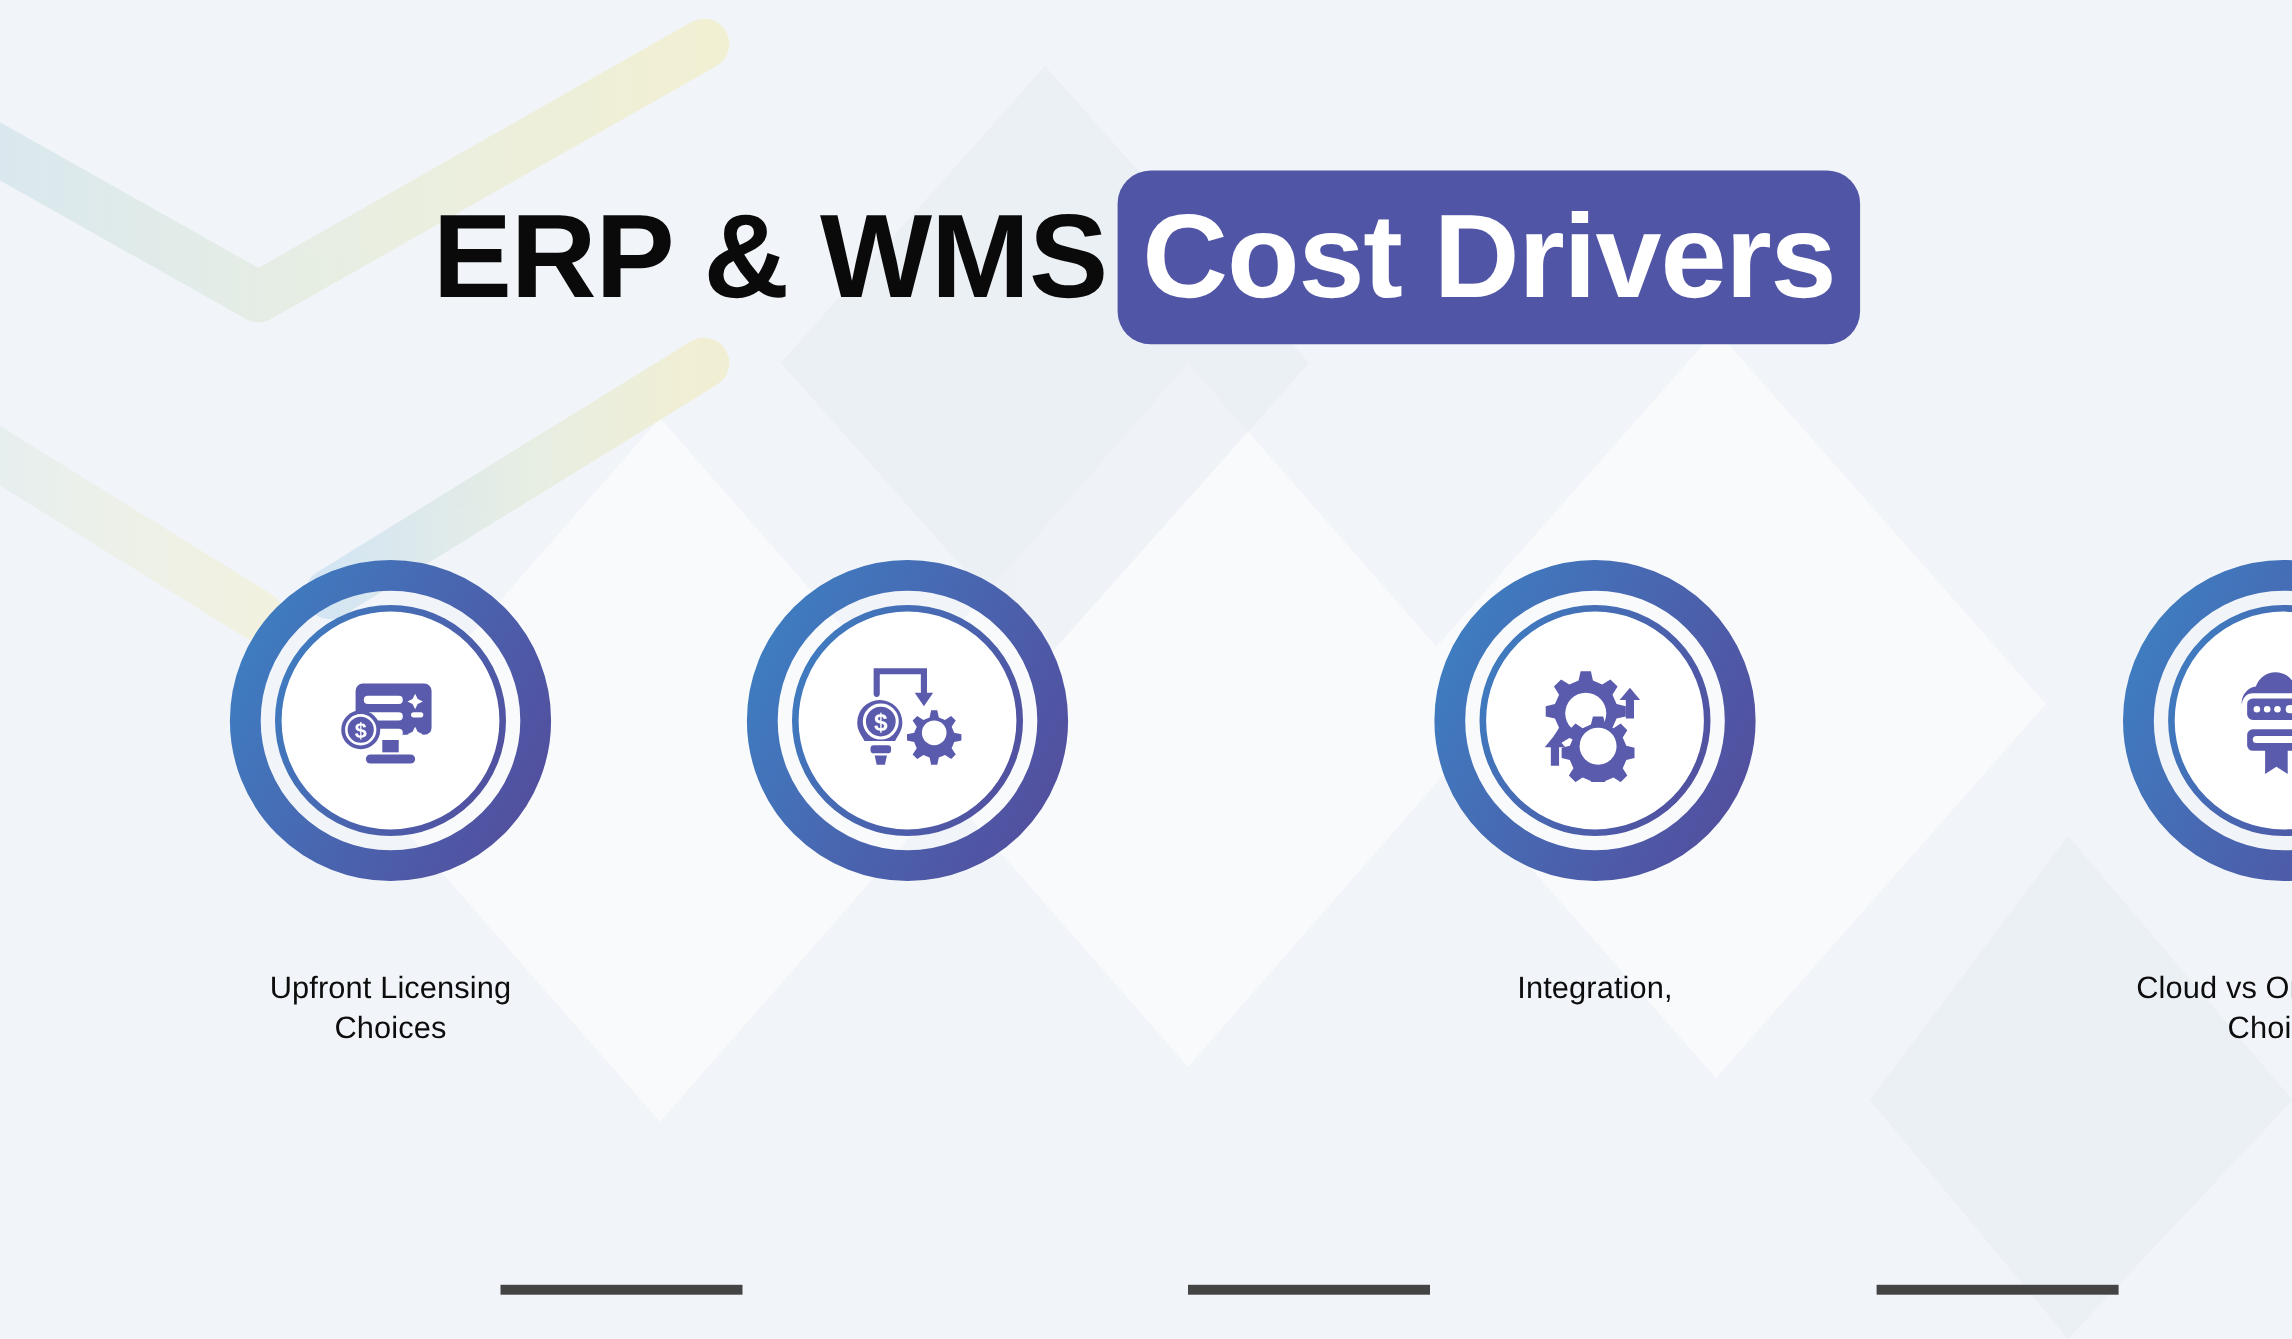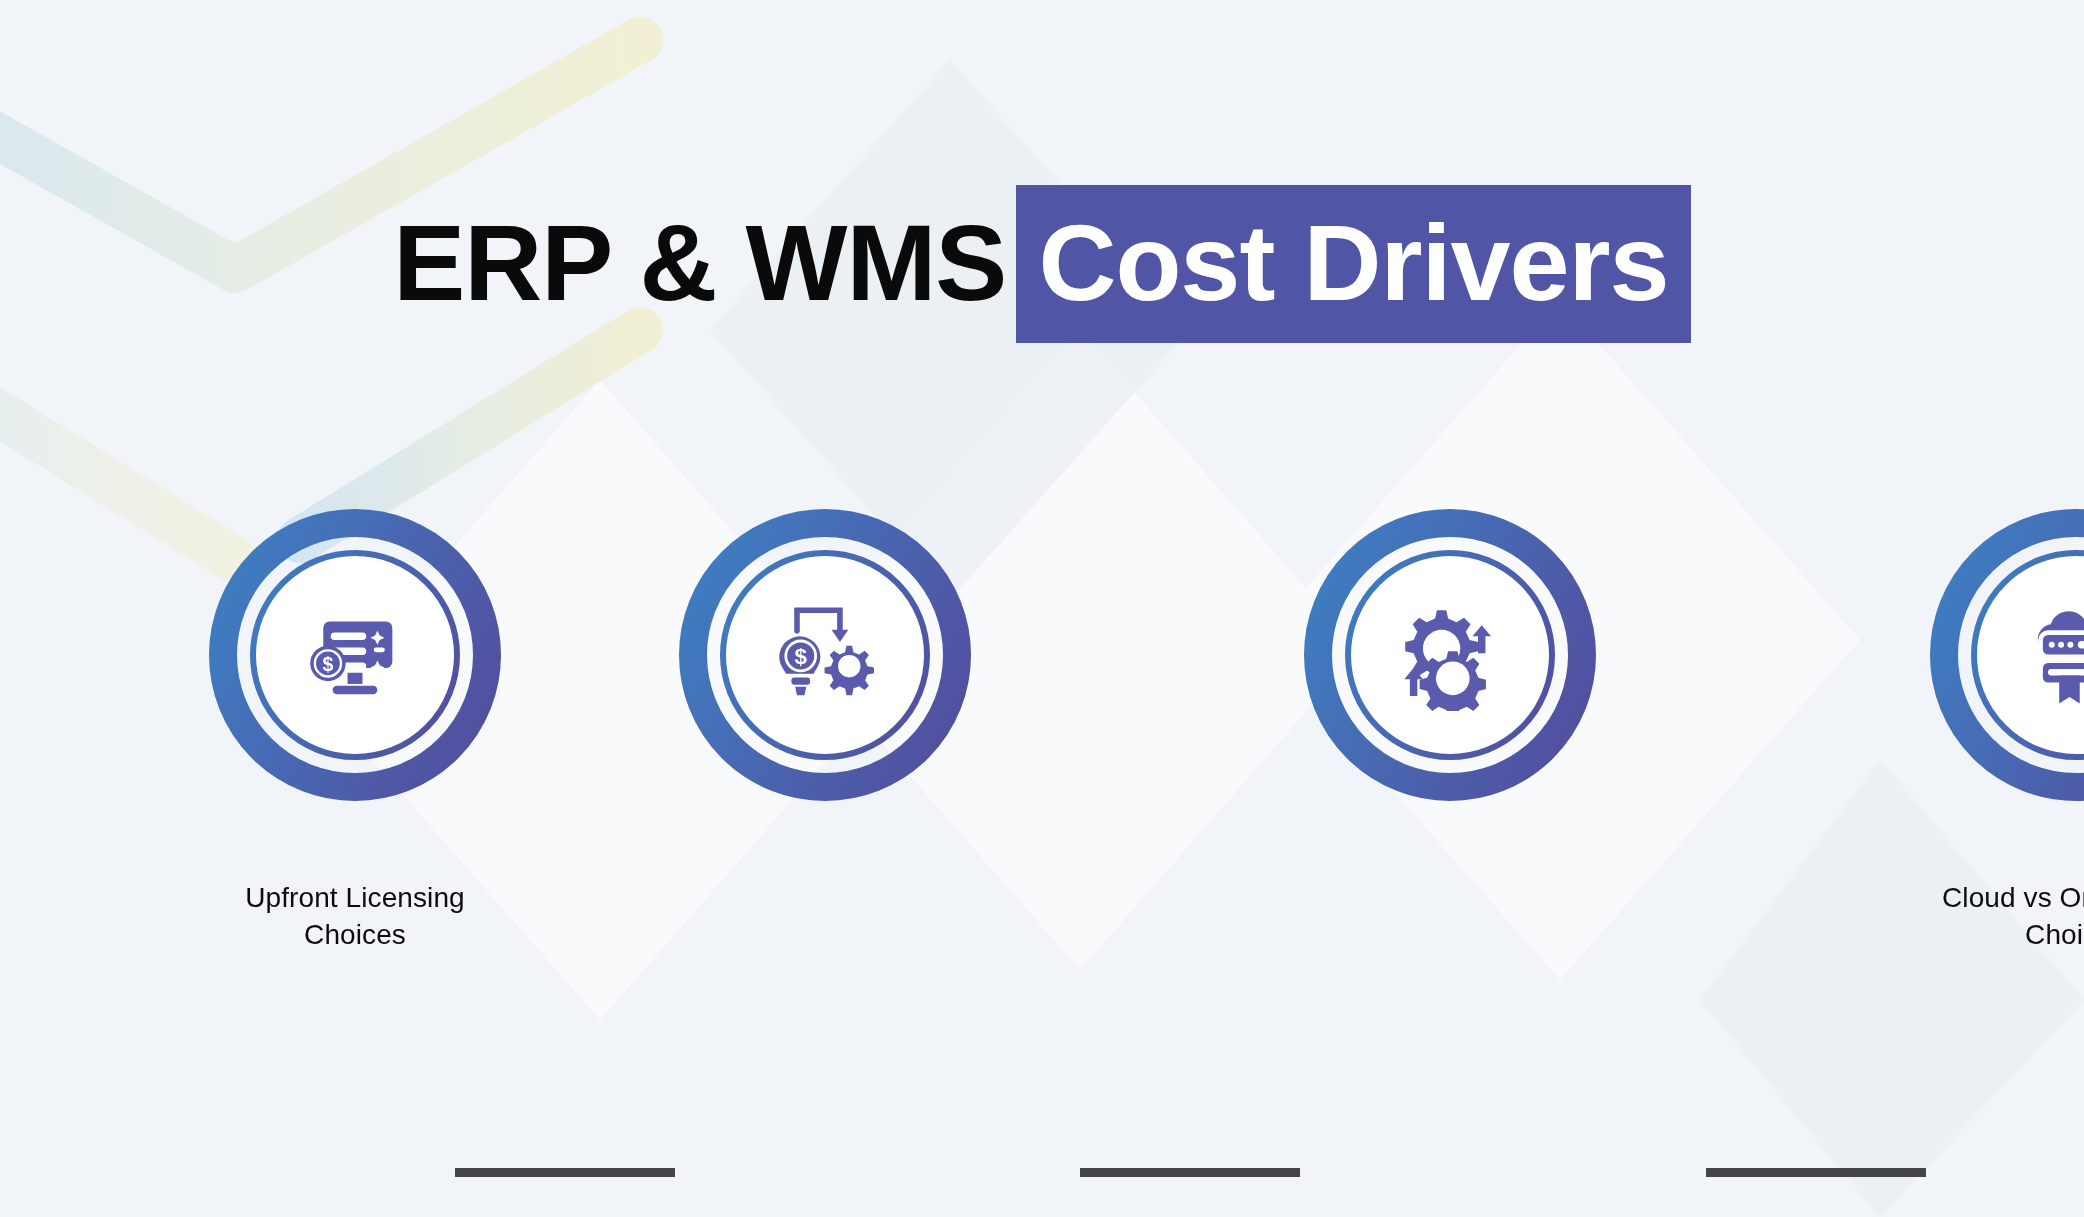--- a/index.html
+++ b/index.html
@@ -20,31 +20,31 @@
     left:0;top:155px;width:2084px;
     text-align:center;
     white-space:nowrap;
   }
   .title-line{
     display:inline-block;
     font-size:108px;
     font-weight:bold;
     letter-spacing:-1px;
     line-height:1.0;
-    margin-top:30px;
   }
   .title-plain{
     color:#0a0a0a;
     padding-right:14px;
   }
   .title-hl{
     color:#ffffff;
     background:#5155a5;
     padding:24px 22px 26px 22px;
     margin-left:-4px;
+    border-radius:30px;
   }
 
   
   .steps{
     position:absolute;
     left:0;top:505px;
     width:2084px;
     height:300px;
   }
   .rail{
@@ -218,18 +218,19 @@
 
 <div class="caption" style="left:145px;">
   <span>Upfront Licensing</span>
   <span>Choices</span>
 </div>
 
 <div class="caption" style="left:615px;">
 </div>
 
 <div class="caption" style="left:1240px;">
+  <span>Integration,</span>
 </div>
 
 <div class="caption" style="left:1866px;">
   <span>Cloud vs On-Premise</span>
   <span>Choices</span>
 </div>
 
 </body></html>

